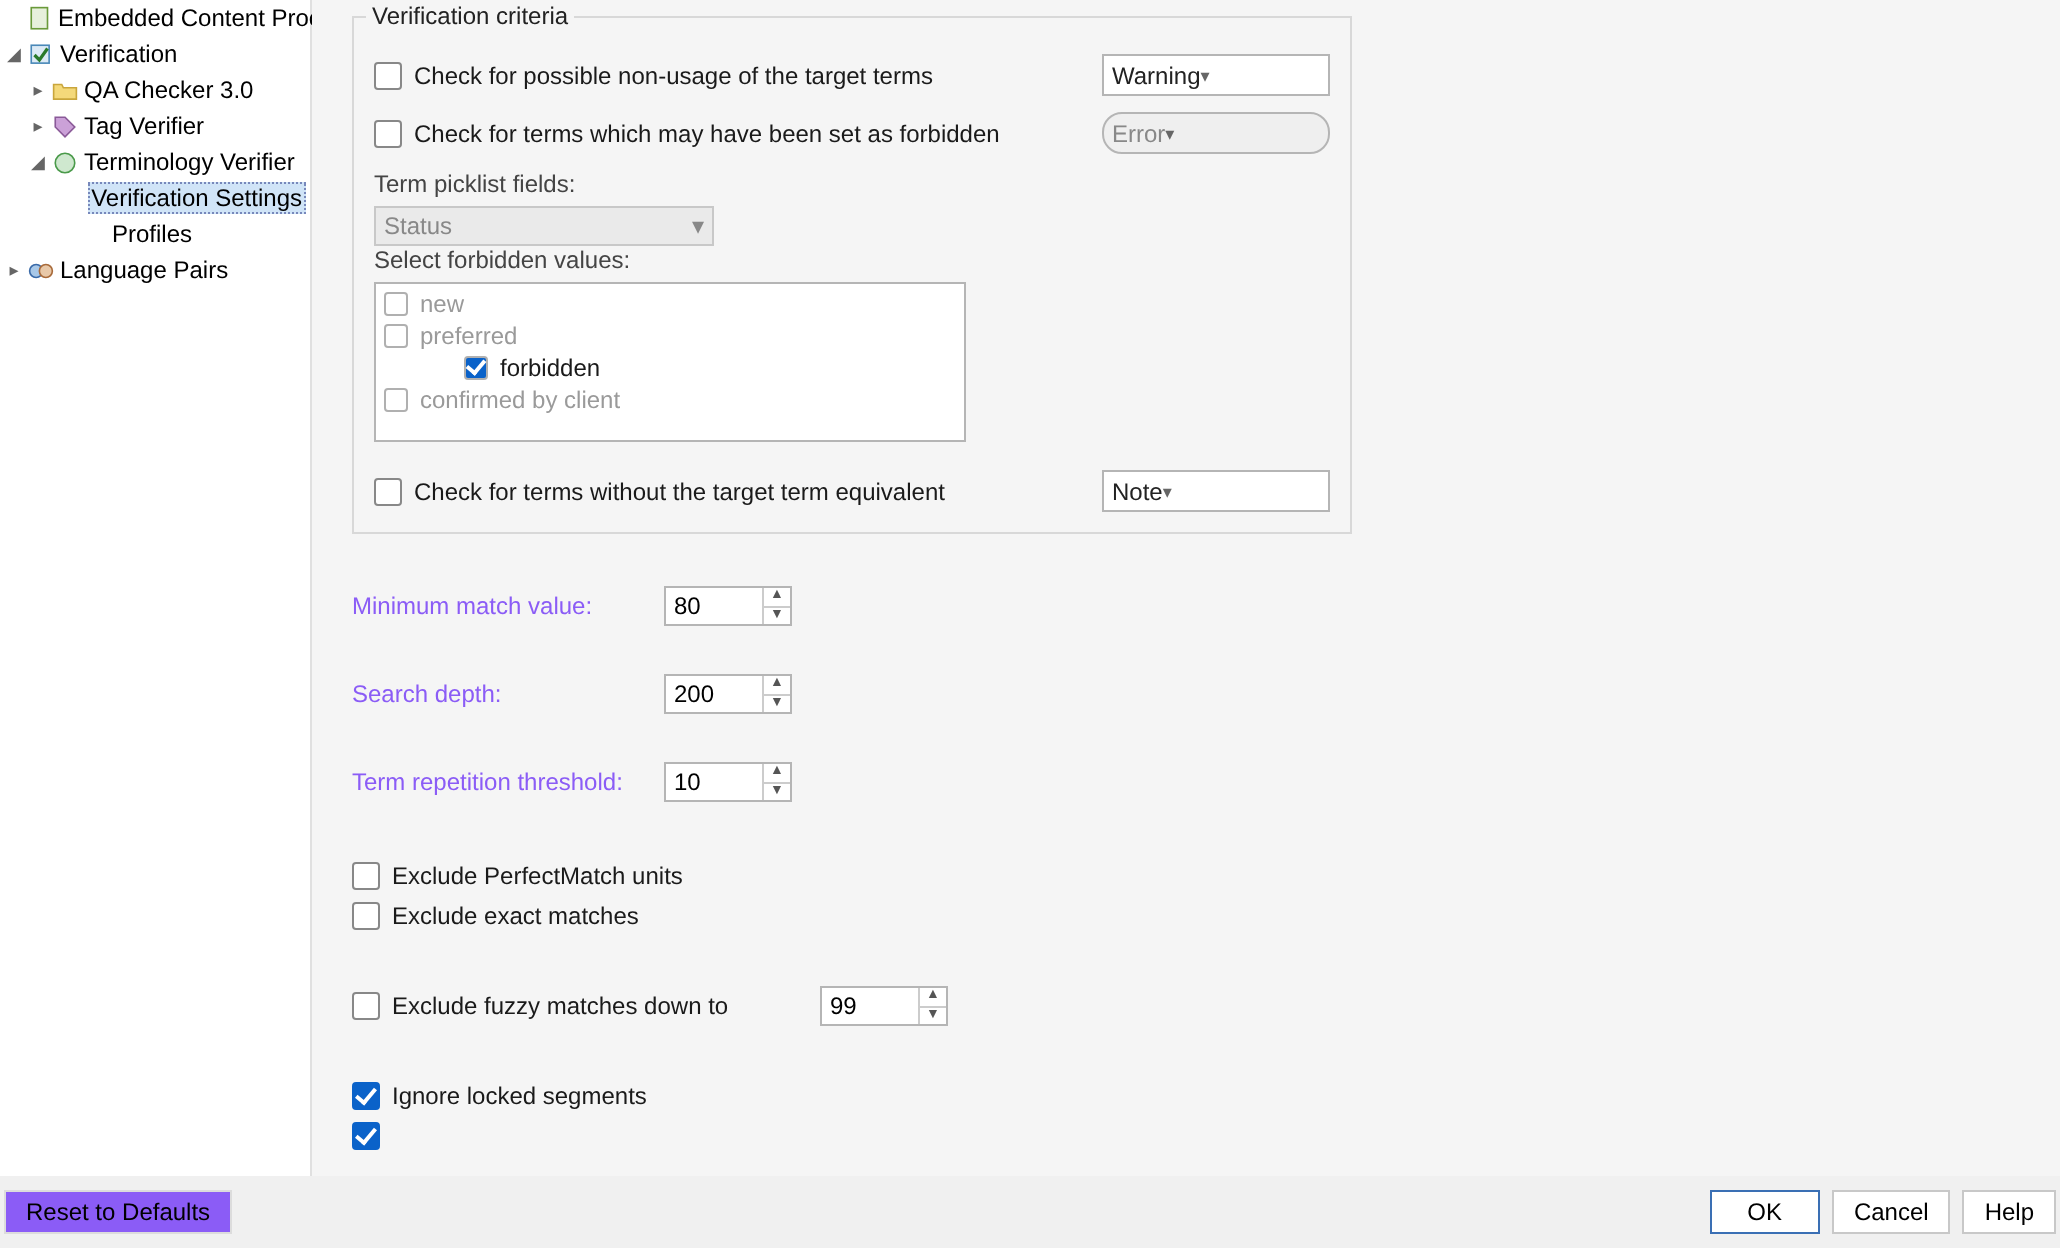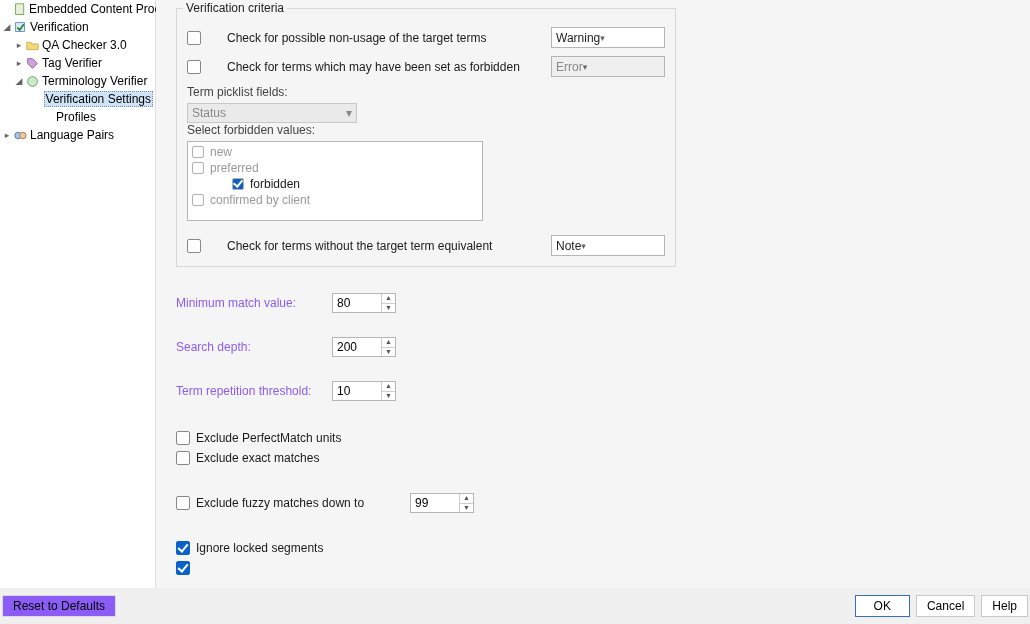--- a/index.html
+++ b/index.html
@@ -43,21 +43,21 @@
 .group-title {
   position: absolute;
   top: -8px;
   left: 6px;
   background: #f5f5f5;
   padding: 0 3px;
   color: #222;
 }
 
 .row { display: flex; align-items: center; margin-bottom: 8px; }
-.row .chklabel { flex: 1; display: flex; align-items: center; gap: 20px; }
+.row .chklabel { flex: 1; display: flex; align-items: center; }
 .row .dd { width: 114px; }
 
 .chk {
   appearance: none;
   width: 14px; height: 14px;
   border: 1px solid #888;
   border-radius: 2px;
   margin-right: 6px;
   background: #fff;
   position: relative;
@@ -80,21 +80,21 @@
 
 .select {
   width: 114px;
   height: 21px;
   border: 1px solid #b5b5b5;
   background: #fff;
   display: flex; align-items: center; 
   padding: 0 4px;
   color: #222;
 }
-.select.disabled { background: #efefef; color: #888; }
+.select.disabled { background: #efefef; color: #888; border-radius: 10px; }
 .select .arrow { font-size: 9px; color: #666; }
 
 .picklist-row { display: flex; margin-top: 2px; flex-direction: column; }
 .picklist-left { width: 190px; }
 .picklist-left .picklist-label { color: #444; margin-bottom: 4px; display:block;}
 .picklist-select {
   width: 170px; height: 20px;
   border: 1px solid #c8c8c8;
   background: #eaeaea;
   display: flex; align-items: center; justify-content: space-between;

